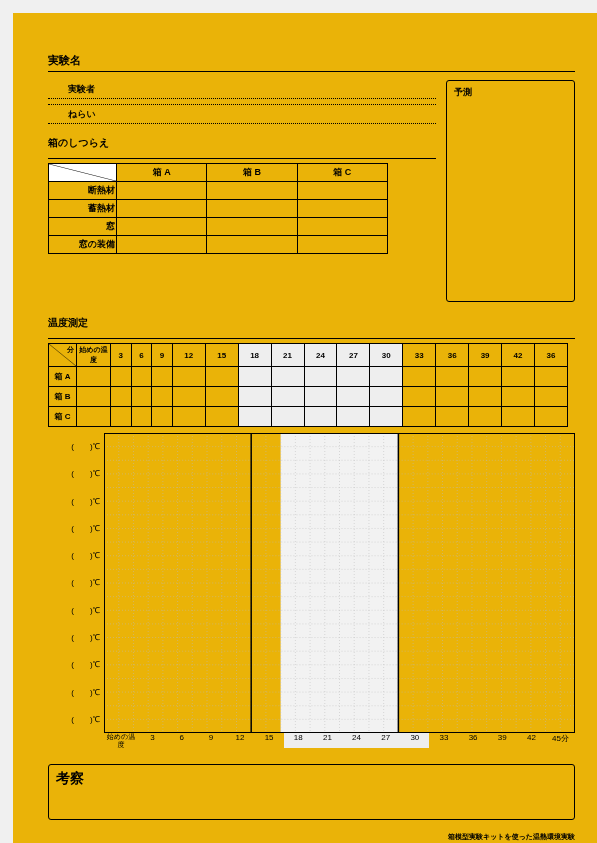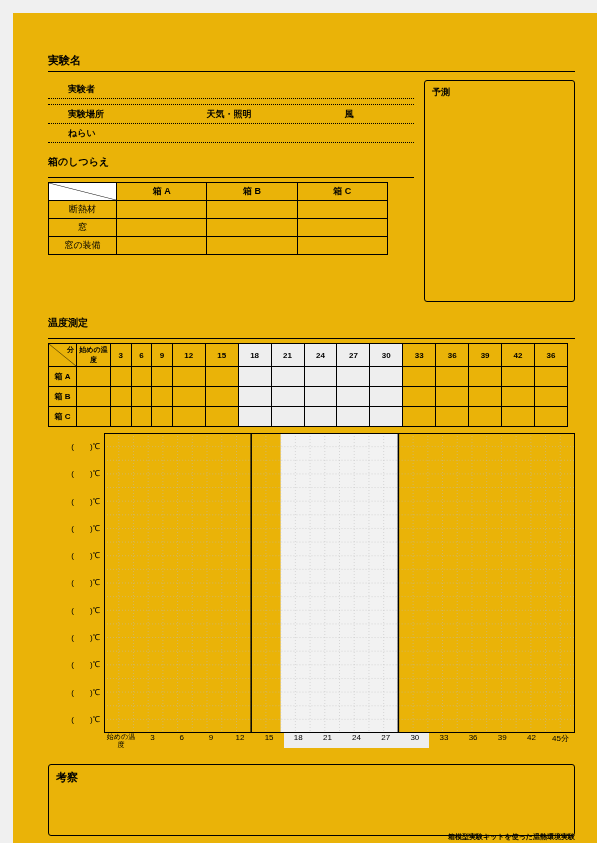--- a/index.html
+++ b/index.html
@@ -64,26 +64,26 @@
     font-weight: bold;
   }
   .setup-table th.corner {
     background: #fff;
     position: relative;
     width: 68px;
   }
   .setup-table th.corner svg {
     position: absolute; left:0; top:0; width:100%; height:100%;
   }
-  .setup-table td.rowhead { font-weight: normal; }
+  .setup-table td.rowhead { font-weight: bold; text-align: right; }
 
   .predict-box {
     border: 1px solid #000;
     border-radius: 3px;
-    width: 151px;
+    width: 129px;
     height: 222px;
     padding: 5px 7px;
     font-size: 9px;
     font-weight: bold;
     margin-top: 0px;
   }
 
   .measure-table {
     border-collapse: collapse;
     width: 520px;
@@ -134,23 +134,23 @@
     margin-left: 56px;
     font-size: 8px;
   }
   .xlabels .initlbl { width: 34px; font-size: 7px; text-align:center; line-height: 1.1; }
   .xlabels .tl { flex:1; text-align: center; }
   .xlabels .shade { background: #eee; }
 
   .consider-box {
     border: 1px solid #000;
     border-radius: 3px;
-    height: 72px;
+    height: 56px;
     padding: 5px 7px;
-    font-size: 11px;
+    font-size: 14px;
     font-weight: bold;
     margin-top: 16px;
   }
   .footer {
     position: absolute;
     bottom: 14px;
     right: 35px;
     font-size: 7px;
     font-weight: bold;
   }
@@ -161,25 +161,20 @@
 <div class="page">
 
   <div class="title">実験名</div>
 
   <div class="top-area">
     <div class="meta-block">
       <div class="meta-row">
         <span class="meta-cell">実験者</span>
       </div>
       <div class="meta-row">
-      </div>
-      <div class="meta-row">
-        <span class="meta-cell">実験場所</span>
-        <span class="meta-cell">天気・照明</span>
-        <span class="meta-cell" style="flex:0.5">風</span>
       </div>
       <div class="meta-row">
         <span class="meta-cell">ねらい</span>
       </div>
 
       <div class="section-title">箱のしつらえ</div>
       <table class="setup-table">
         <thead>
           <tr>
             <th class="corner">
@@ -188,20 +183,26 @@
                 </svg>
             </th>
             <th>箱 A</th>
             <th>箱 B</th>
             <th>箱 C</th>
           </tr>
         </thead>
         <tbody id="setup-body">
             <tr>
               <td class="rowhead">断熱材</td>
+              <td></td>
+              <td></td>
+              <td></td>
+            </tr>
+            <tr>
+              <td class="rowhead">蓄熱材</td>
               <td></td>
               <td></td>
               <td></td>
             </tr>
             <tr>
               <td class="rowhead">窓</td>
               <td></td>
               <td></td>
               <td></td>
             </tr>

